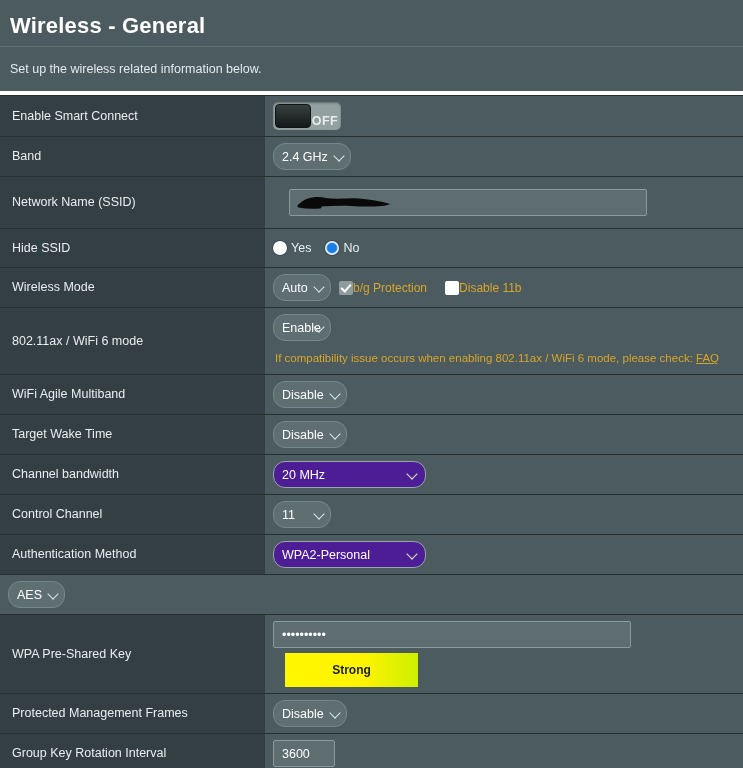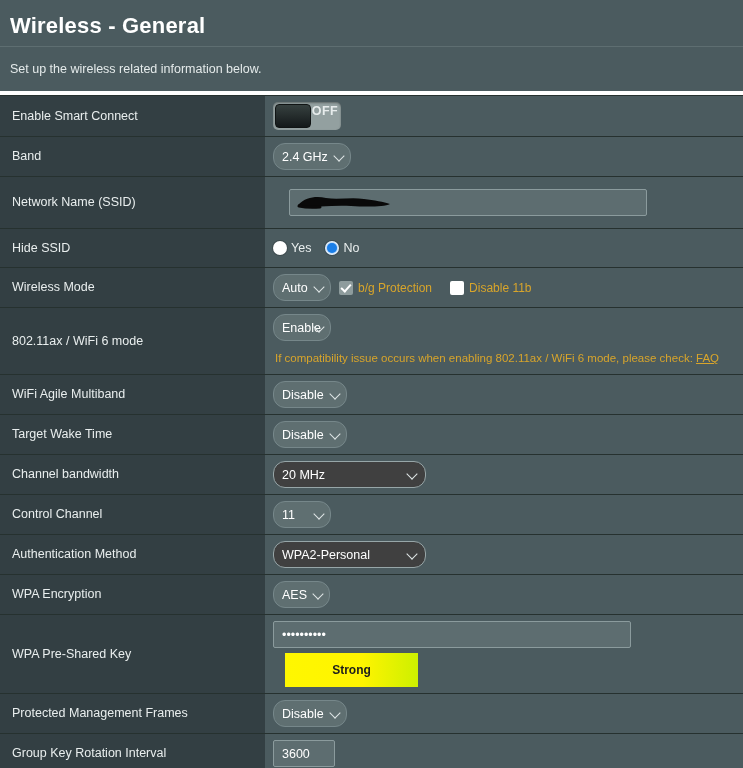--- a/index.html
+++ b/index.html
@@ -73,21 +73,21 @@
     gap: 8px;
     flex-wrap: wrap;
   }
   .row-tall { min-height: 52px; gap: 16px; }
   .row-ax   { min-height: 52px; }
   .row-psk  { min-height: 60px; }
 
   
   .toggle {
     display: inline-flex;
-    align-items: flex-start;
+    align-items: flex-end;
     width: 68px; height: 28px;
     border-radius: 5px;
     background: #93a0a0;
     padding: 2px;
     box-shadow: inset 0 1px 2px rgba(0,0,0,.35);
     cursor: pointer;
   }
   .toggle-knob {
     width: 36px; height: 24px;
     border-radius: 4px;
@@ -125,21 +125,21 @@
     right: 7px; top: 50%;
     width: 7px; height: 7px;
     margin-top: -5px;
     border-right: 1.6px solid #dfe6e6;
     border-bottom: 1.6px solid #dfe6e6;
     transform: rotate(45deg);
   }
   .sel-wide {
     width: 153px;
     justify-content: flex-start;
-    background: #404040;
+    background: #4c1d95;
     border-color: #97a6a8;
     text-align: center;
   }
   .sel-wide::after { right: 9px; }
   .sel-mid { width: 58px; }
 
   
   .tinput {
     height: 27px;
     background: #5d6d70;
@@ -183,21 +183,21 @@
     position: absolute;
     left: 2px; top: 2px;
     width: 10px; height: 10px;
     border-radius: 50%;
     background: #1a7ee8;
     box-shadow: 0 0 3px rgba(26,126,232,.9);
   }
   .radio-label { font-size: 12.5px; color: #e9eeee; }
 
   
-  .chk-item { display: inline-flex; align-items: center; gap: 5px; cursor: pointer; margin-right: 10px; }
+  .chk-item { display: inline-flex; align-items: center; cursor: pointer; margin-right: 10px; }
   .chk {
     width: 14px; height: 14px;
     border-radius: 2px;
     background: #ffffff;
     flex: 0 0 auto;
     position: relative;
   }
   .chk.on { background: #8e9c9d; }
   .chk.on::after {
     content: "";
@@ -379,21 +379,20 @@
     <div class="form-row">
       <div class="row-label">Authentication Method</div>
       <div class="row-value">
         <div class="sel sel-wide">
           <span>WPA2-Personal</span>
         </div>
       </div>
     </div>
 
     <div class="form-row">
-      <div class="row-label">WPA Encryption</div>
       <div class="row-value">
         <div class="sel">
           <span>AES</span>
         </div>
       </div>
     </div>
 
     <div class="form-row row-psk">
       <div class="row-label">WPA Pre-Shared Key</div>
       <div class="row-value">

